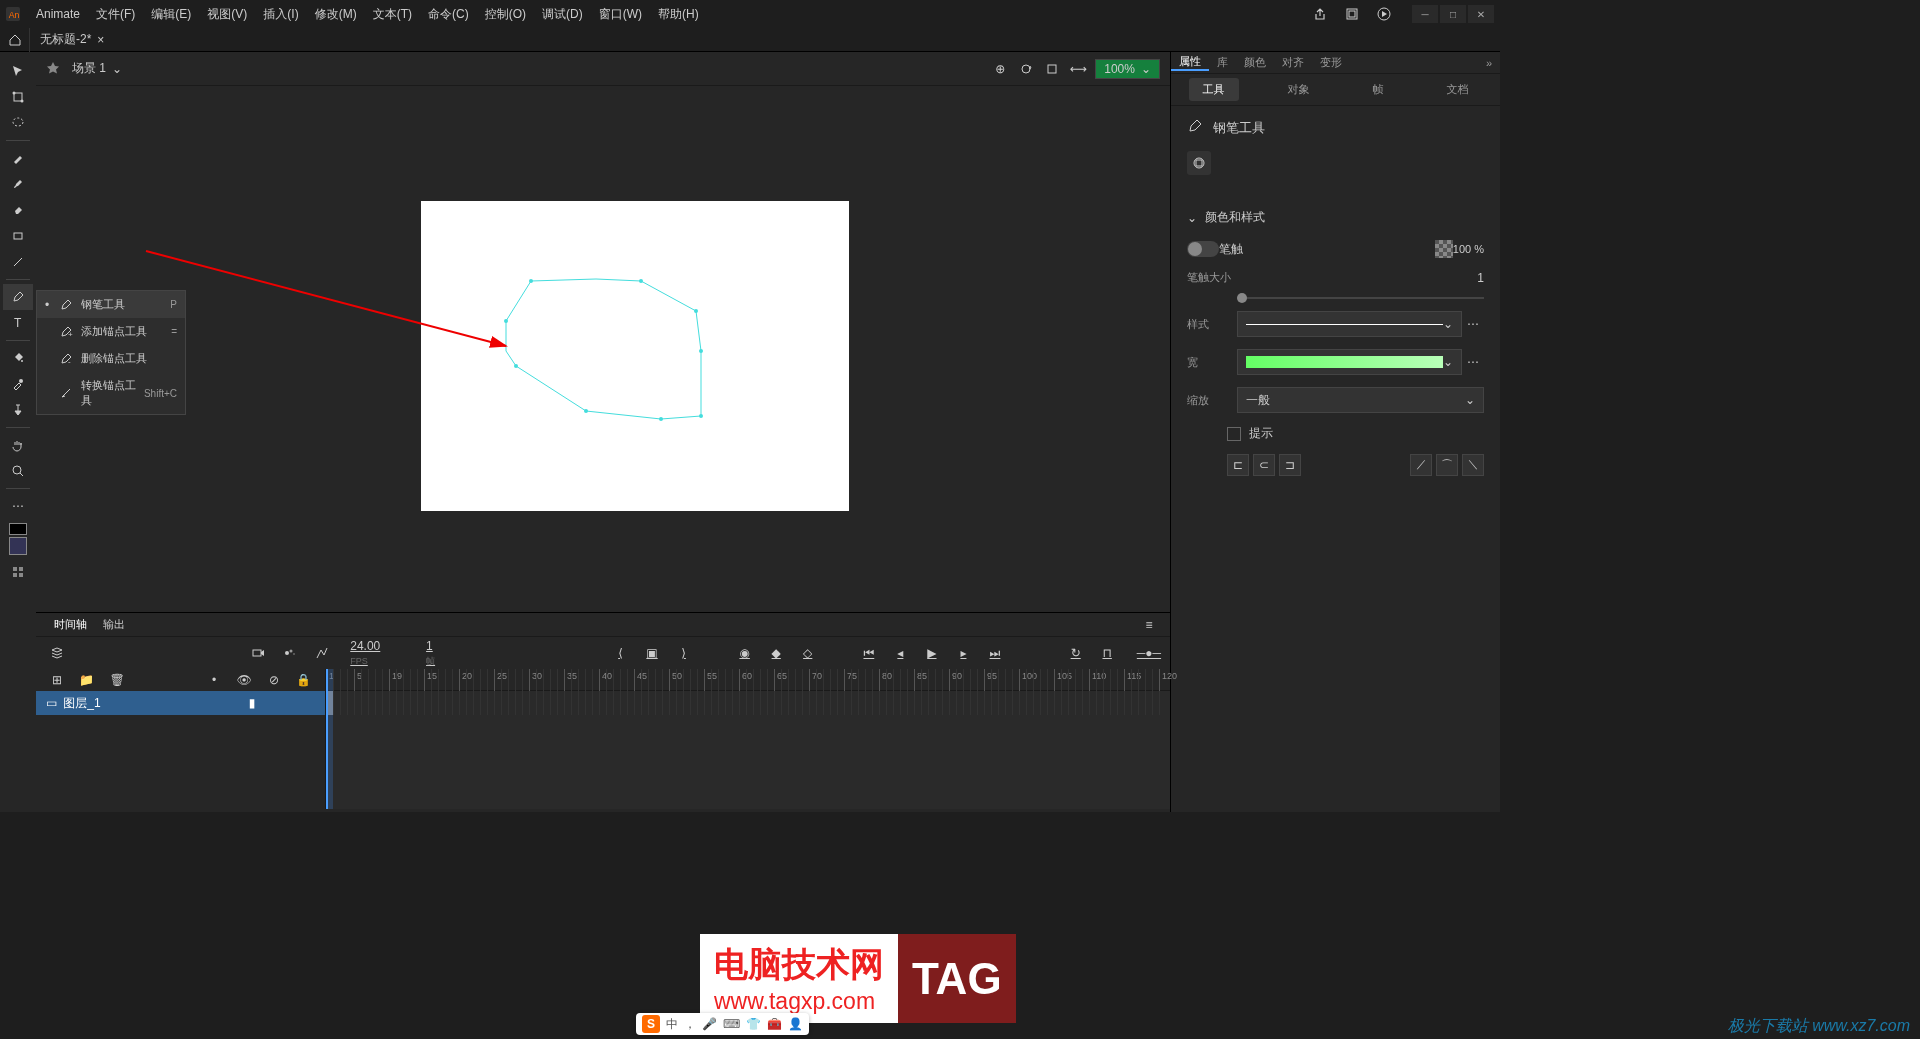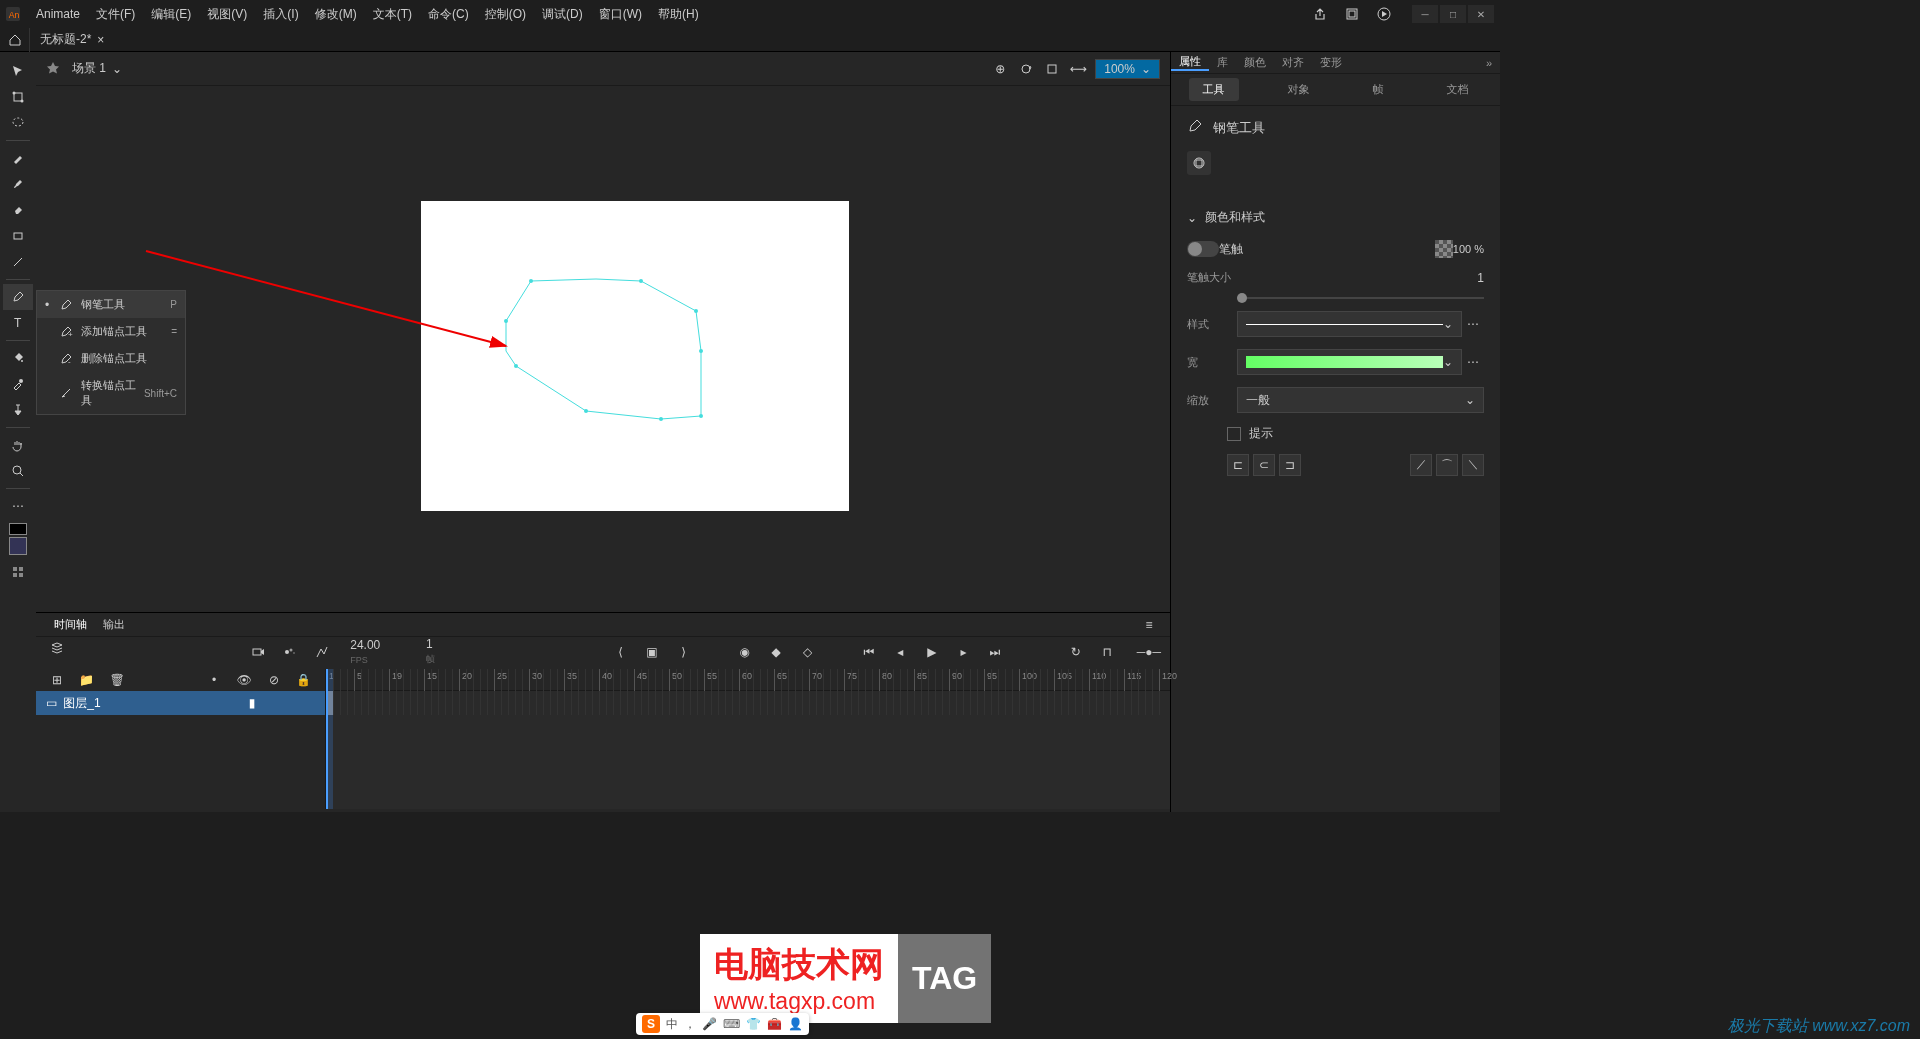--- a/index.html
+++ b/index.html
@@ -39,33 +39,33 @@
 .flyout-shortcut { color: #999; font-size: 10px; }
 
 
 .center { flex: 1; display: flex; flex-direction: column; background: #262626; }
 .scene-bar { height: 34px; background: #262626; display: flex; align-items: center; padding: 0 10px; border-bottom: 1px solid #1a1a1a; }
 .scene-icon { margin-right: 12px; }
 .scene-name { margin-right: 6px; }
 .scene-chevron { cursor: pointer; }
 .scene-spacer { flex: 1; }
 .stage-ctrl { width: 22px; height: 22px; display: flex; align-items: center; justify-content: center; margin: 0 2px; cursor: pointer; }
-.zoom-box { background: #0369a1; padding: 2px 8px; margin-left: 4px; display: flex; align-items: center; border: 1px solid #444; }
+.zoom-box { background: #15803d; padding: 2px 8px; margin-left: 4px; display: flex; align-items: center; border: 1px solid #444; }
 .zoom-chev { margin-left: 6px; }
 
 .stage-area { flex: 1; background: #262626; position: relative; overflow: hidden; }
 .canvas { position: absolute; left: 385px; top: 115px; width: 428px; height: 310px; background: #fff; }
 .arrow { position: absolute; left: 100px; top: 155px; z-index: 5; }
 
 
 .timeline { height: 200px; background: #262626; border-top: 1px solid #000; }
 .tl-tabs { height: 24px; display: flex; align-items: center; padding: 0 10px; border-bottom: 1px solid #1a1a1a; }
 .tl-tab { padding: 0 8px; font-size: 11px; cursor: pointer; }
 .tl-tab.active { color: #fff; }
-.tl-header { height: 32px; display: flex; align-items: flex-start; padding: 0 10px; }
+.tl-header { height: 32px; display: flex; align-items: center; padding: 0 10px; text-decoration: underline; }
 .tl-header-right { display: flex; align-items: center; gap: 10px; margin-left: 180px; }
 .tl-icon { width: 22px; height: 22px; display: flex; align-items: center; justify-content: center; cursor: pointer; }
 .fps-box { color: #ccc; margin: 0 8px; }
 .fps-unit { color: #666; font-size: 9px; }
 .frame-box { margin: 0 8px; }
 .tl-body { display: flex; height: 140px; }
 .tl-layers { width: 290px; border-right: 1px solid #1a1a1a; }
 .tl-layer-controls { height: 22px; display: flex; align-items: center; padding: 0 10px; gap: 8px; }
 .layer-row { height: 24px; display: flex; align-items: center; padding: 0 10px; background: #2f5f8f; color: #fff; }
 .layer-icon { margin-right: 6px; }
@@ -107,21 +107,21 @@
 .checkbox { width: 14px; height: 14px; border: 1px solid #666; }
 .btn-group { display: flex; gap: 4px; padding: 6px 16px 6px 56px; }
 .btn-small { width: 22px; height: 22px; background: #333; border: 1px solid #444; display: flex; align-items: center; justify-content: center; }
 .corner-row { display: flex; justify-content: flex-end; padding: 6px 16px; color: #999; font-size: 11px; gap: 6px; }
 
 
 .watermark { position: absolute; bottom: 16px; left: 700px; z-index: 50; display: flex; }
 .wm-red { background: #fff; padding: 8px 14px; }
 .wm-red-text { color: #e22; font-size: 34px; font-weight: bold; }
 .wm-red-url { color: #e22; font-size: 23px; }
-.wm-blue { background: #737373; padding: 8px 14px; color: #fff; font-size: 32px; font-weight: bold; display: flex; align-items: center; }
+.wm-blue { background: #7f1d1d; padding: 8px 14px; color: #fff; font-size: 44px; font-weight: bold; display: flex; align-items: center; }
 .wm-corner { position: absolute; bottom: 2px; right: 10px; color: #1a7aa8; font-size: 16px; font-style: italic; }
 
 
 .ime-bar { position: absolute; bottom: 4px; left: 636px; background: #fff; border-radius: 4px; padding: 2px 6px; display: flex; gap: 6px; align-items: center; z-index: 60; box-shadow: 0 1px 4px rgba(0,0,0,0.3); }
 .ime-logo { width: 18px; height: 18px; background: #ff6a00; border-radius: 3px; color: #fff; display: flex; align-items: center; justify-content: center; font-weight: bold; }
 .ime-item { color: #555; font-size: 12px; }
 
 .color-swatches { display:flex; flex-direction:column; gap:2px; padding:4px; }
 .swatch-stroke { width:18px; height:12px; border:1px solid #888; background:#000; }
 .swatch-fill { width:18px; height:18px; background:#335; border:1px solid #888; }

